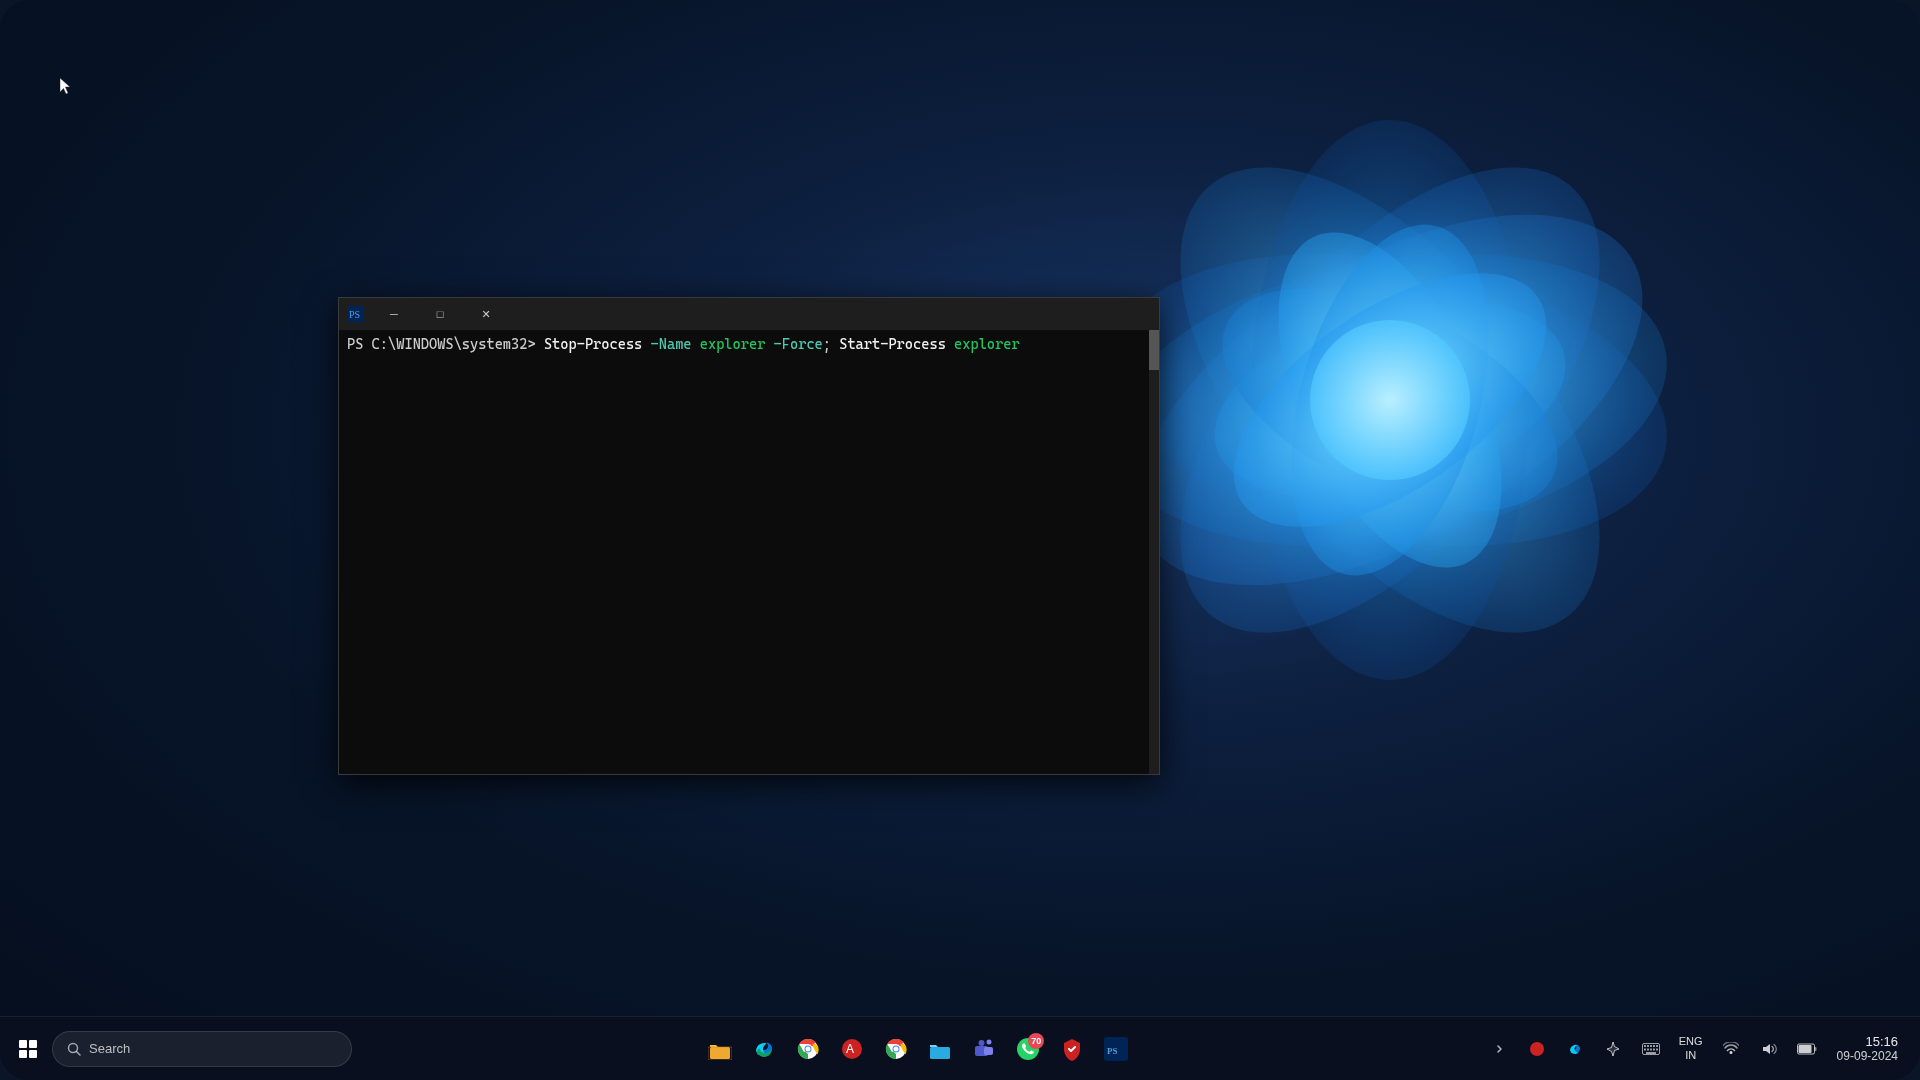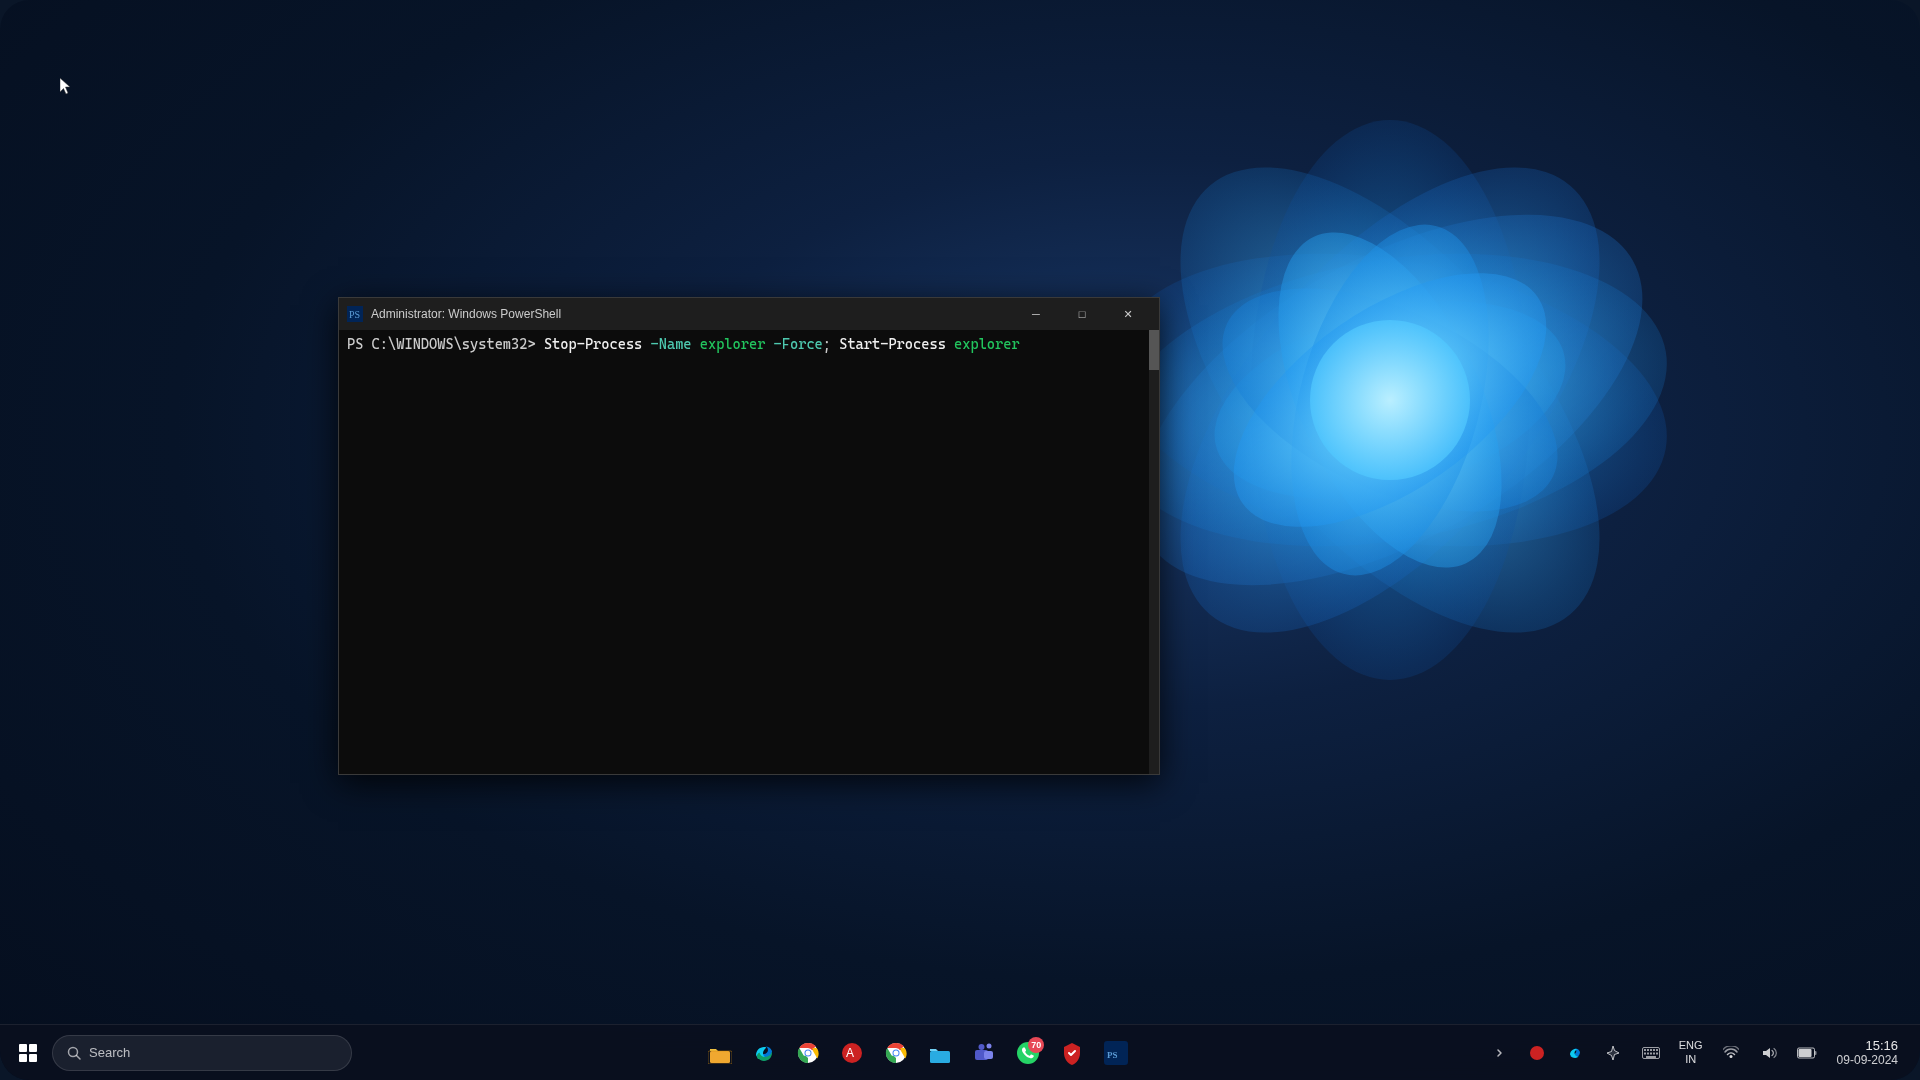--- a/index.html
+++ b/index.html
@@ -126,21 +126,21 @@
       height: 40px;
       background: #555;
     }
 
     
     .taskbar {
       position: absolute;
       bottom: 0;
       left: 0;
       right: 0;
-      height: 56px;
+      height: 64px;
       background: rgba(10, 15, 30, 0.92);
       backdrop-filter: blur(20px);
       display: flex;
       align-items: center;
       padding: 0 8px;
       border-top: 1px solid rgba(255,255,255,0.08);
     }
 
     .taskbar-left {
       display: flex;
@@ -386,21 +386,20 @@
   </div>
 
   <div class="powershell-window">
     <div class="ps-titlebar">
       <div class="ps-titlebar-icon">
         <svg width="16" height="16" viewBox="0 0 16 16">
           <rect width="16" height="16" fill="#012456"></rect>
           <text x="2" y="12" font-size="10" fill="#5b9bd5" font-family="Consolas">PS</text>
         </svg>
       </div>
-      <span class="ps-titlebar-title">Administrator: Windows PowerShell</span>
       <div class="ps-window-controls">
         <button class="ps-btn">─</button>
         <button class="ps-btn">□</button>
         <button class="ps-btn close">✕</button>
       </div>
     </div>
     <div class="ps-content">
       <div class="ps-command-line">
         <span class="ps-prompt">PS C:\WINDOWS\system32&gt; </span><span class="ps-cmd-stop">Stop-Process</span><span> </span><span class="ps-param">-Name</span><span> </span><span class="ps-value">explorer</span><span> </span><span class="ps-param">-Force</span><span class="ps-separator">;</span><span> </span><span class="ps-cmd-stop">Start-Process</span><span> </span><span class="ps-value">explorer</span>
       </div>

